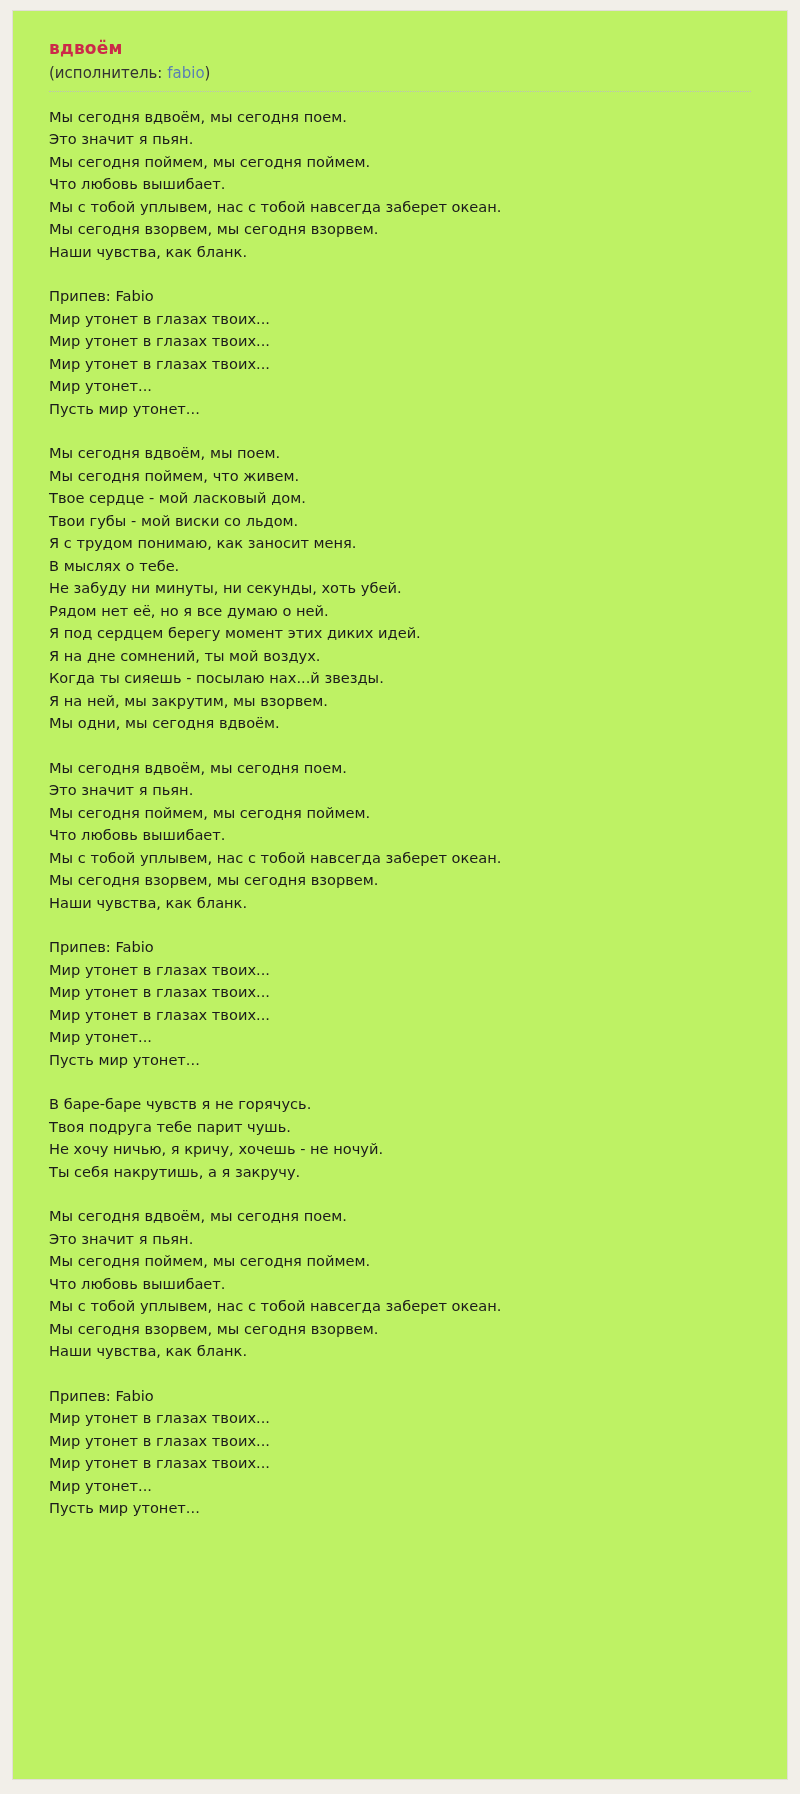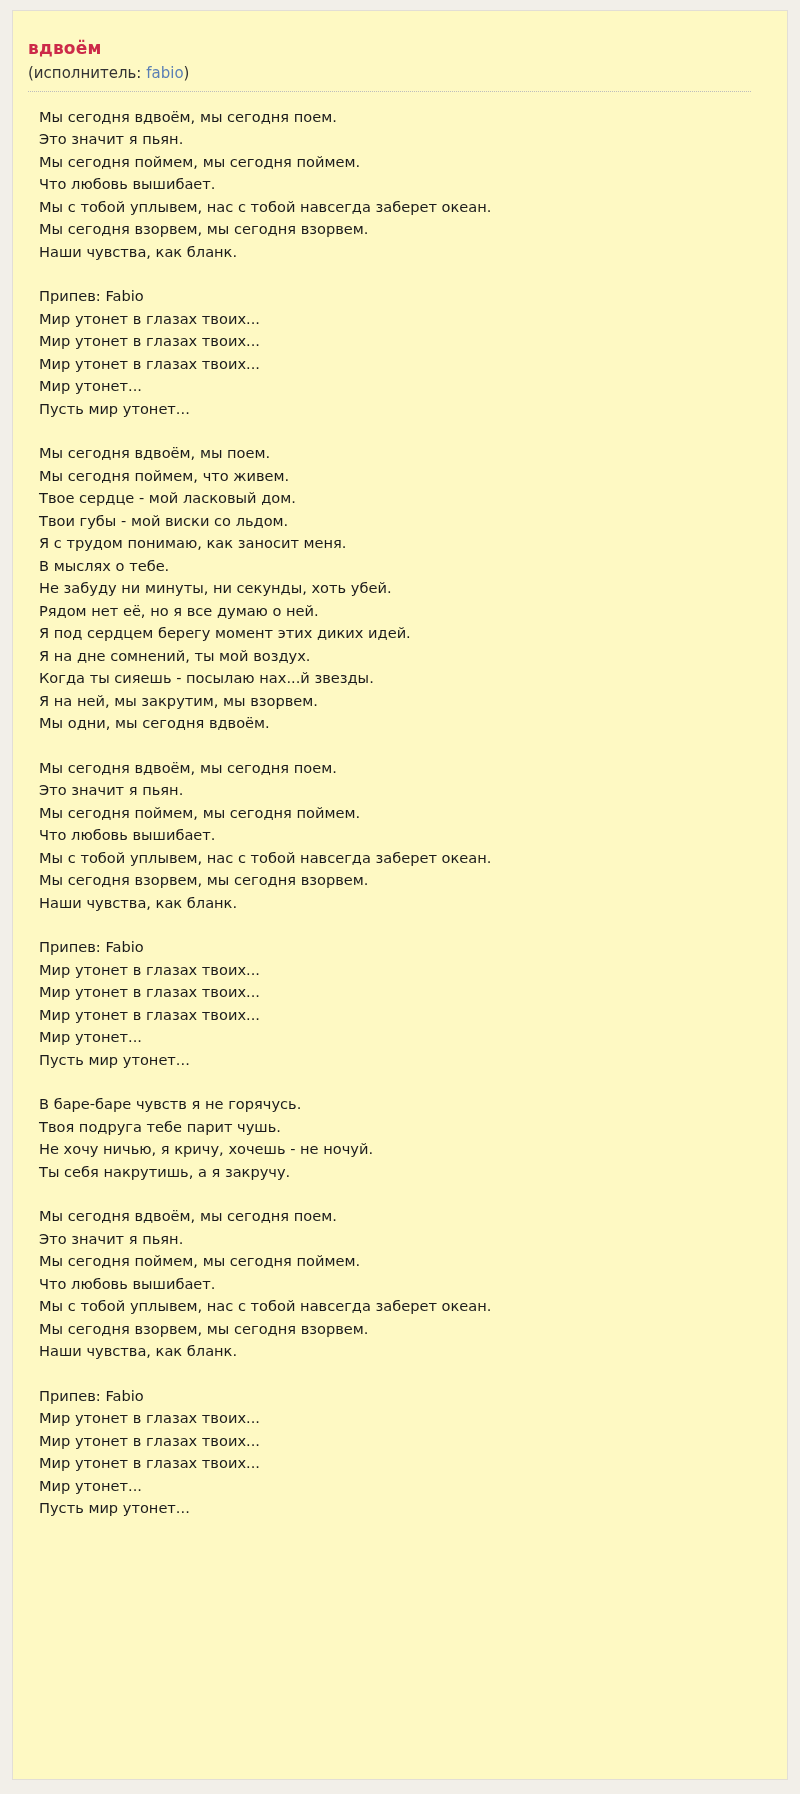--- a/index.html
+++ b/index.html
@@ -14,24 +14,24 @@
   }
   .page {
     box-sizing: border-box;
     width: 800px;
     min-height: 1794px;
     padding: 10px 12px 14px 12px;
     background: #f2efe9;
   }
   .sheet {
     box-sizing: border-box;
-    background: #fef9c3;
+    background: #bef264;
     border: 1px solid #e2ded6;
     min-height: 1770px;
-    padding: 28px 36px 30px 15px;
+    padding: 28px 36px 30px 36px;
   }
   .song-title {
     color: #cc2a49;
     font-size: 17px;
     font-weight: bold;
     line-height: 1.1;
     margin: 0 0 6px 0;
     letter-spacing: 0.2px;
   }
   .artist-line {
@@ -46,21 +46,21 @@
     text-decoration: none;
   }
   .lyrics {
     font-size: 14.6px;
     line-height: 22.5px;
     color: #1b1b1b;
     white-space: pre-wrap;
     word-wrap: break-word;
   }
   .lyrics-block {
-    margin: 0 0 22px 11px;
+    margin: 0 0 22px 0;
   }
   .lyrics-block:last-child {
     margin-bottom: 0;
   }
   .line {
     display: block;
   }
 </style>
 </head>
 <body>

